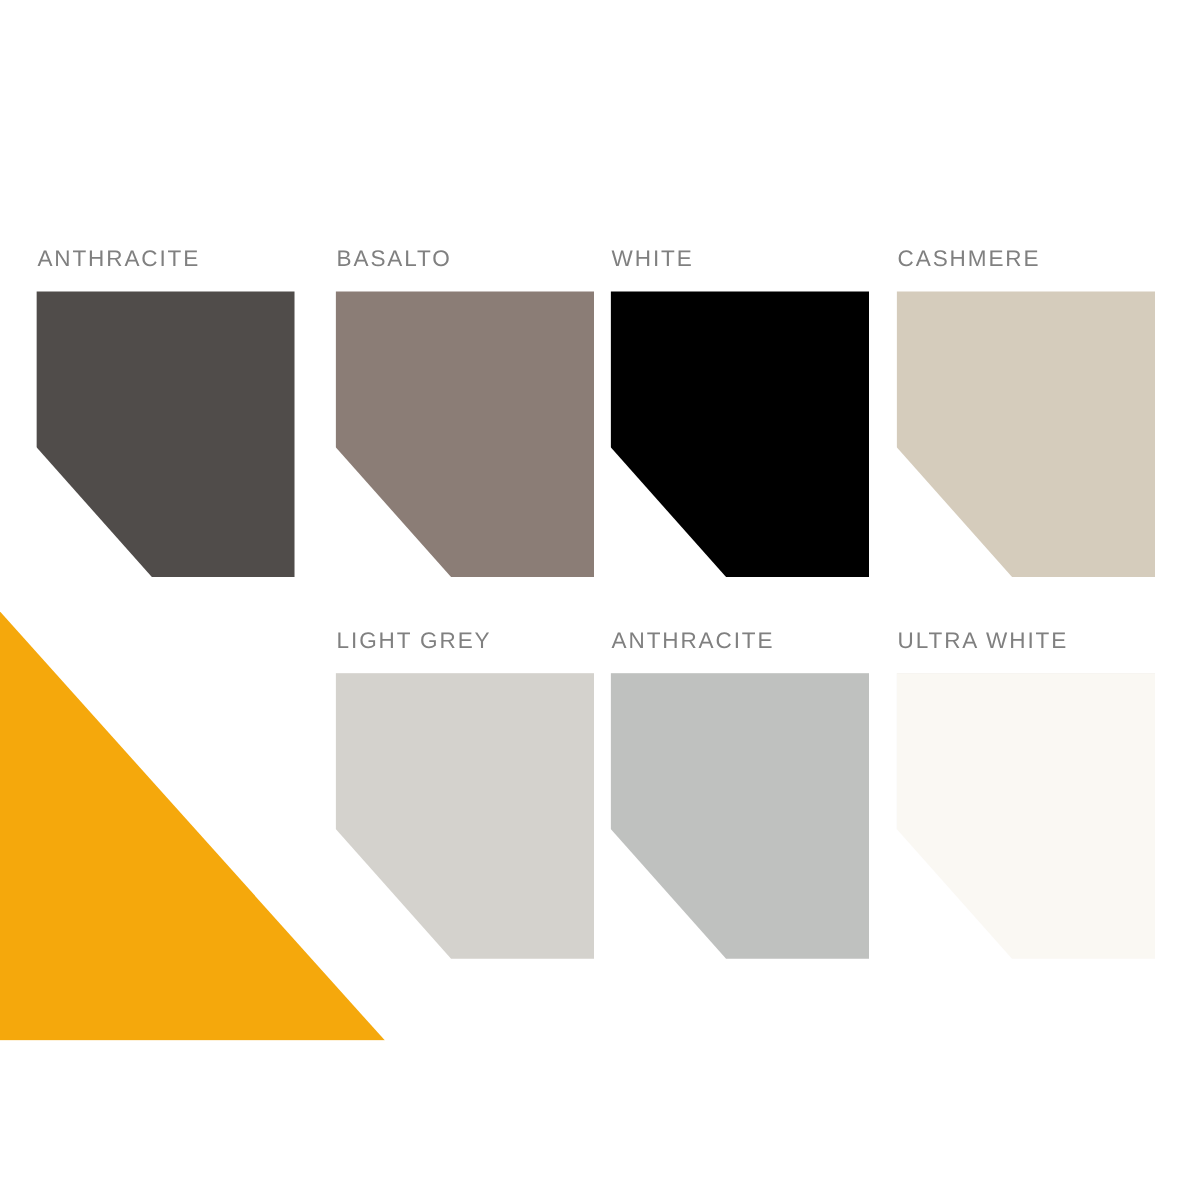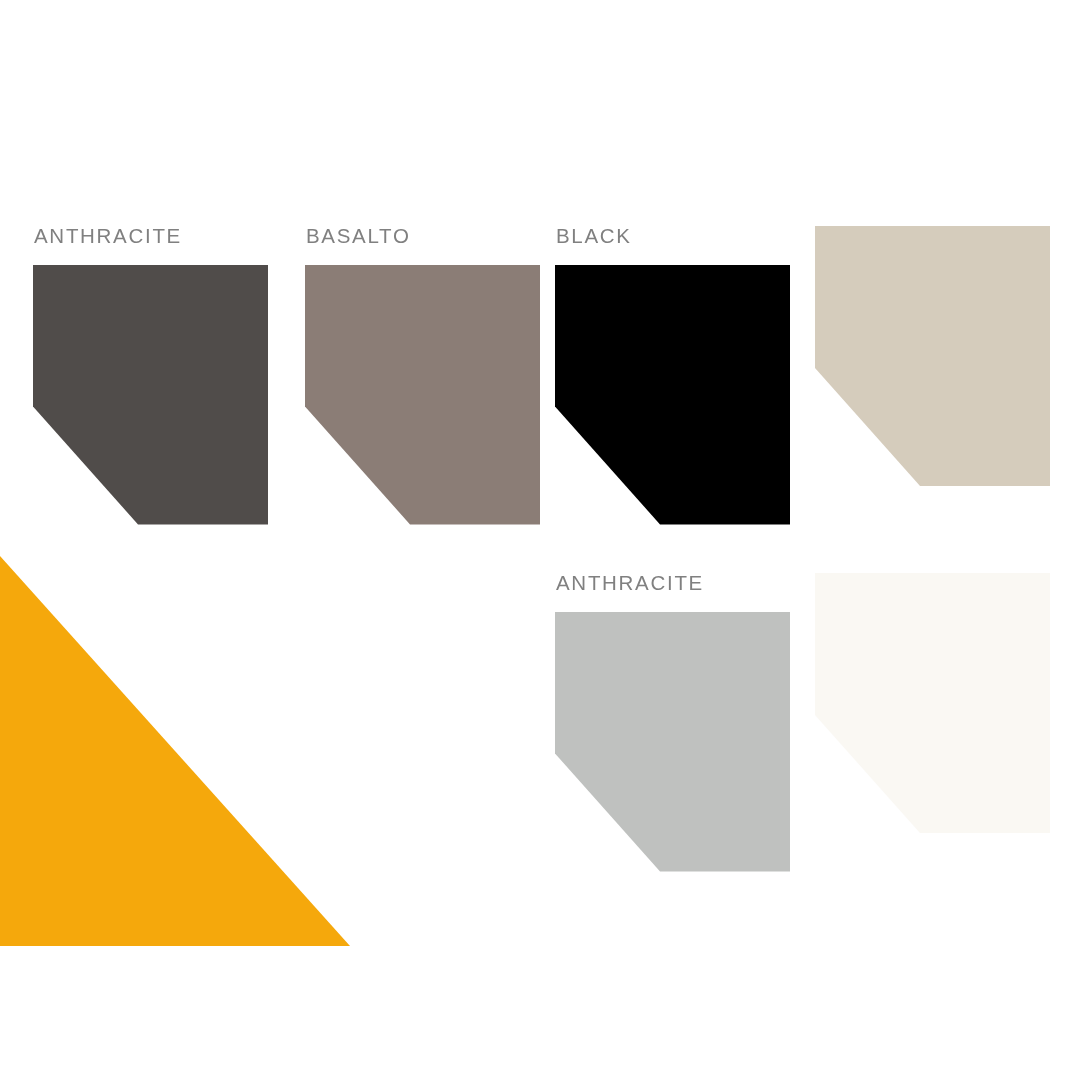--- a/index.html
+++ b/index.html
@@ -77,31 +77,37 @@
     <span class="swatch-label">ANTHRACITE</span>
     <span class="swatch-chip" style="background: rgb(80, 76, 74);"></span>
   </div>
 
   <div class="swatch-cell r1 c2">
     <span class="swatch-label">BASALTO</span>
     <span class="swatch-chip" style="background: rgb(139, 125, 118);"></span>
   </div>
 
   <div class="swatch-cell r1 c3">
-    <span class="swatch-label">BLACK</span>
+    <span class="swatch-label">WHITE</span>
     <span class="swatch-chip" style="background: rgb(0, 0, 0);"></span>
   </div>
 
   <div class="swatch-cell r1 c4">
+    <span class="swatch-label">CASHMERE</span>
     <span class="swatch-chip" style="background: rgb(213, 204, 188);"></span>
   </div>
 
+  <div class="swatch-cell r2 c2">
+    <span class="swatch-label">LIGHT GREY</span>
+    <span class="swatch-chip" style="background: rgb(212, 210, 205);"></span>
+  </div>
 
   <div class="swatch-cell r2 c3">
     <span class="swatch-label">ANTHRACITE</span>
     <span class="swatch-chip" style="background: rgb(191, 193, 191);"></span>
   </div>
 
   <div class="swatch-cell r2 c4">
+    <span class="swatch-label">ULTRA WHITE</span>
     <span class="swatch-chip outlined" style="background: rgb(250, 248, 243);"></span>
   </div>
 
 </div>
 
 </body></html>

